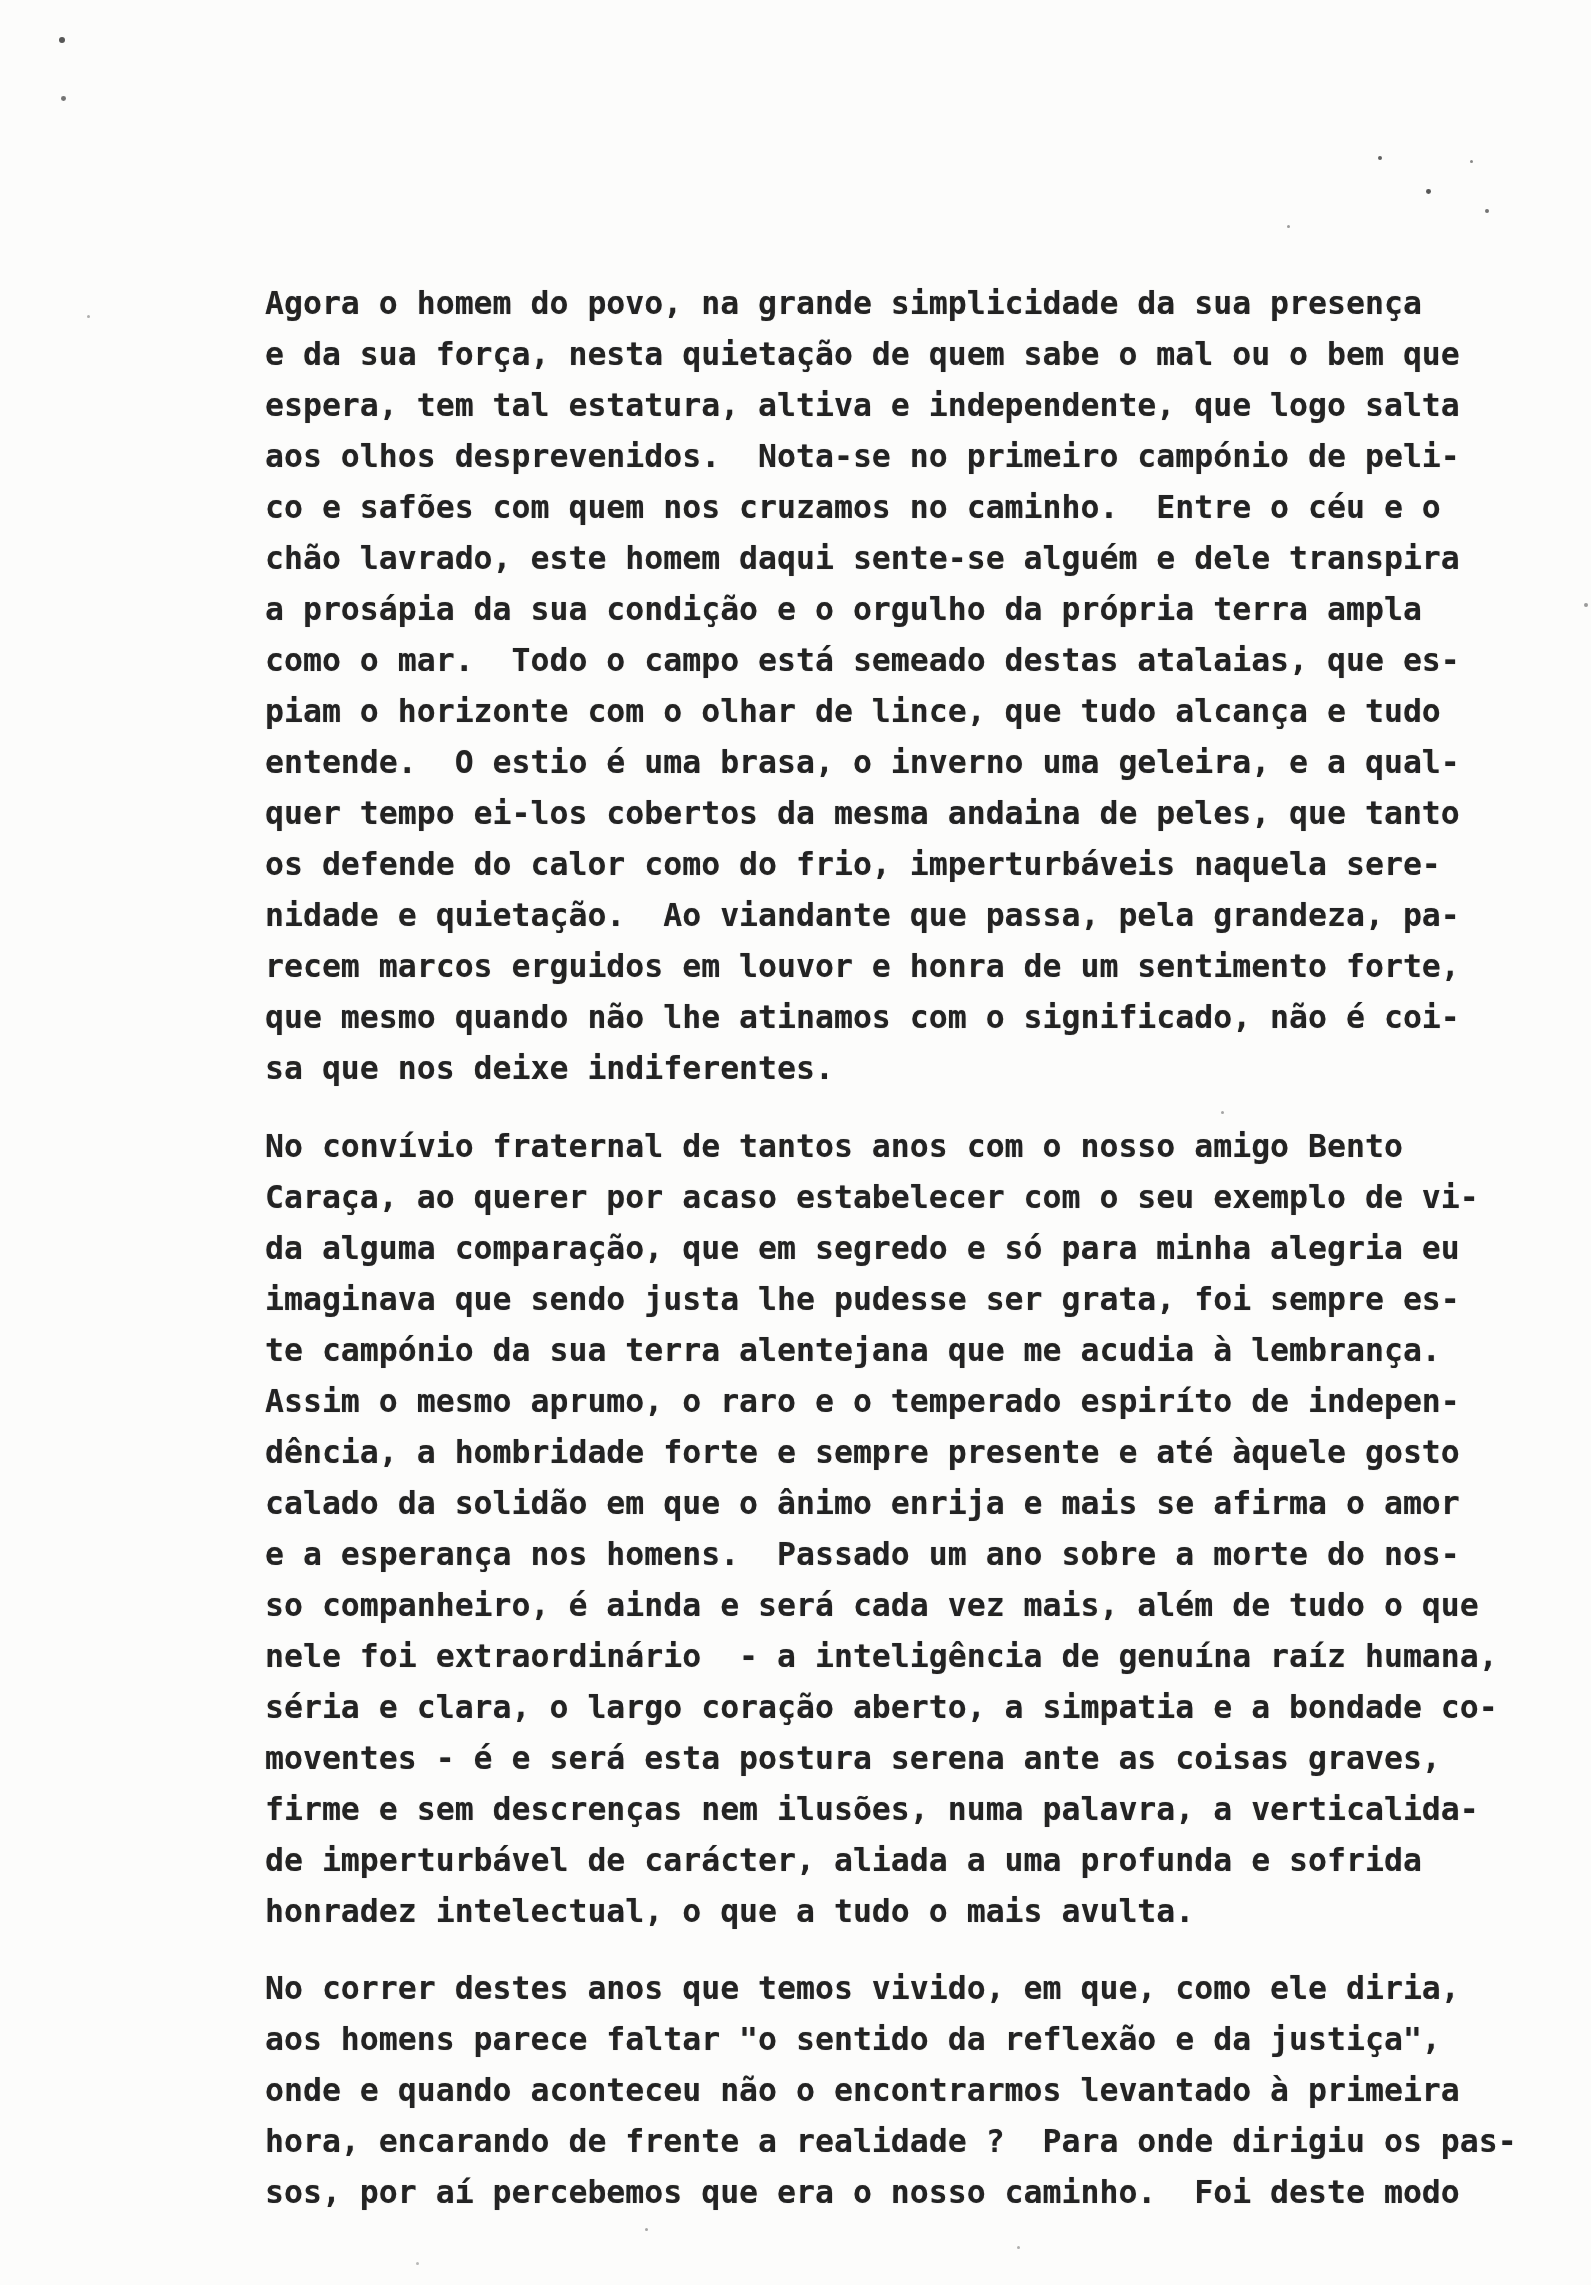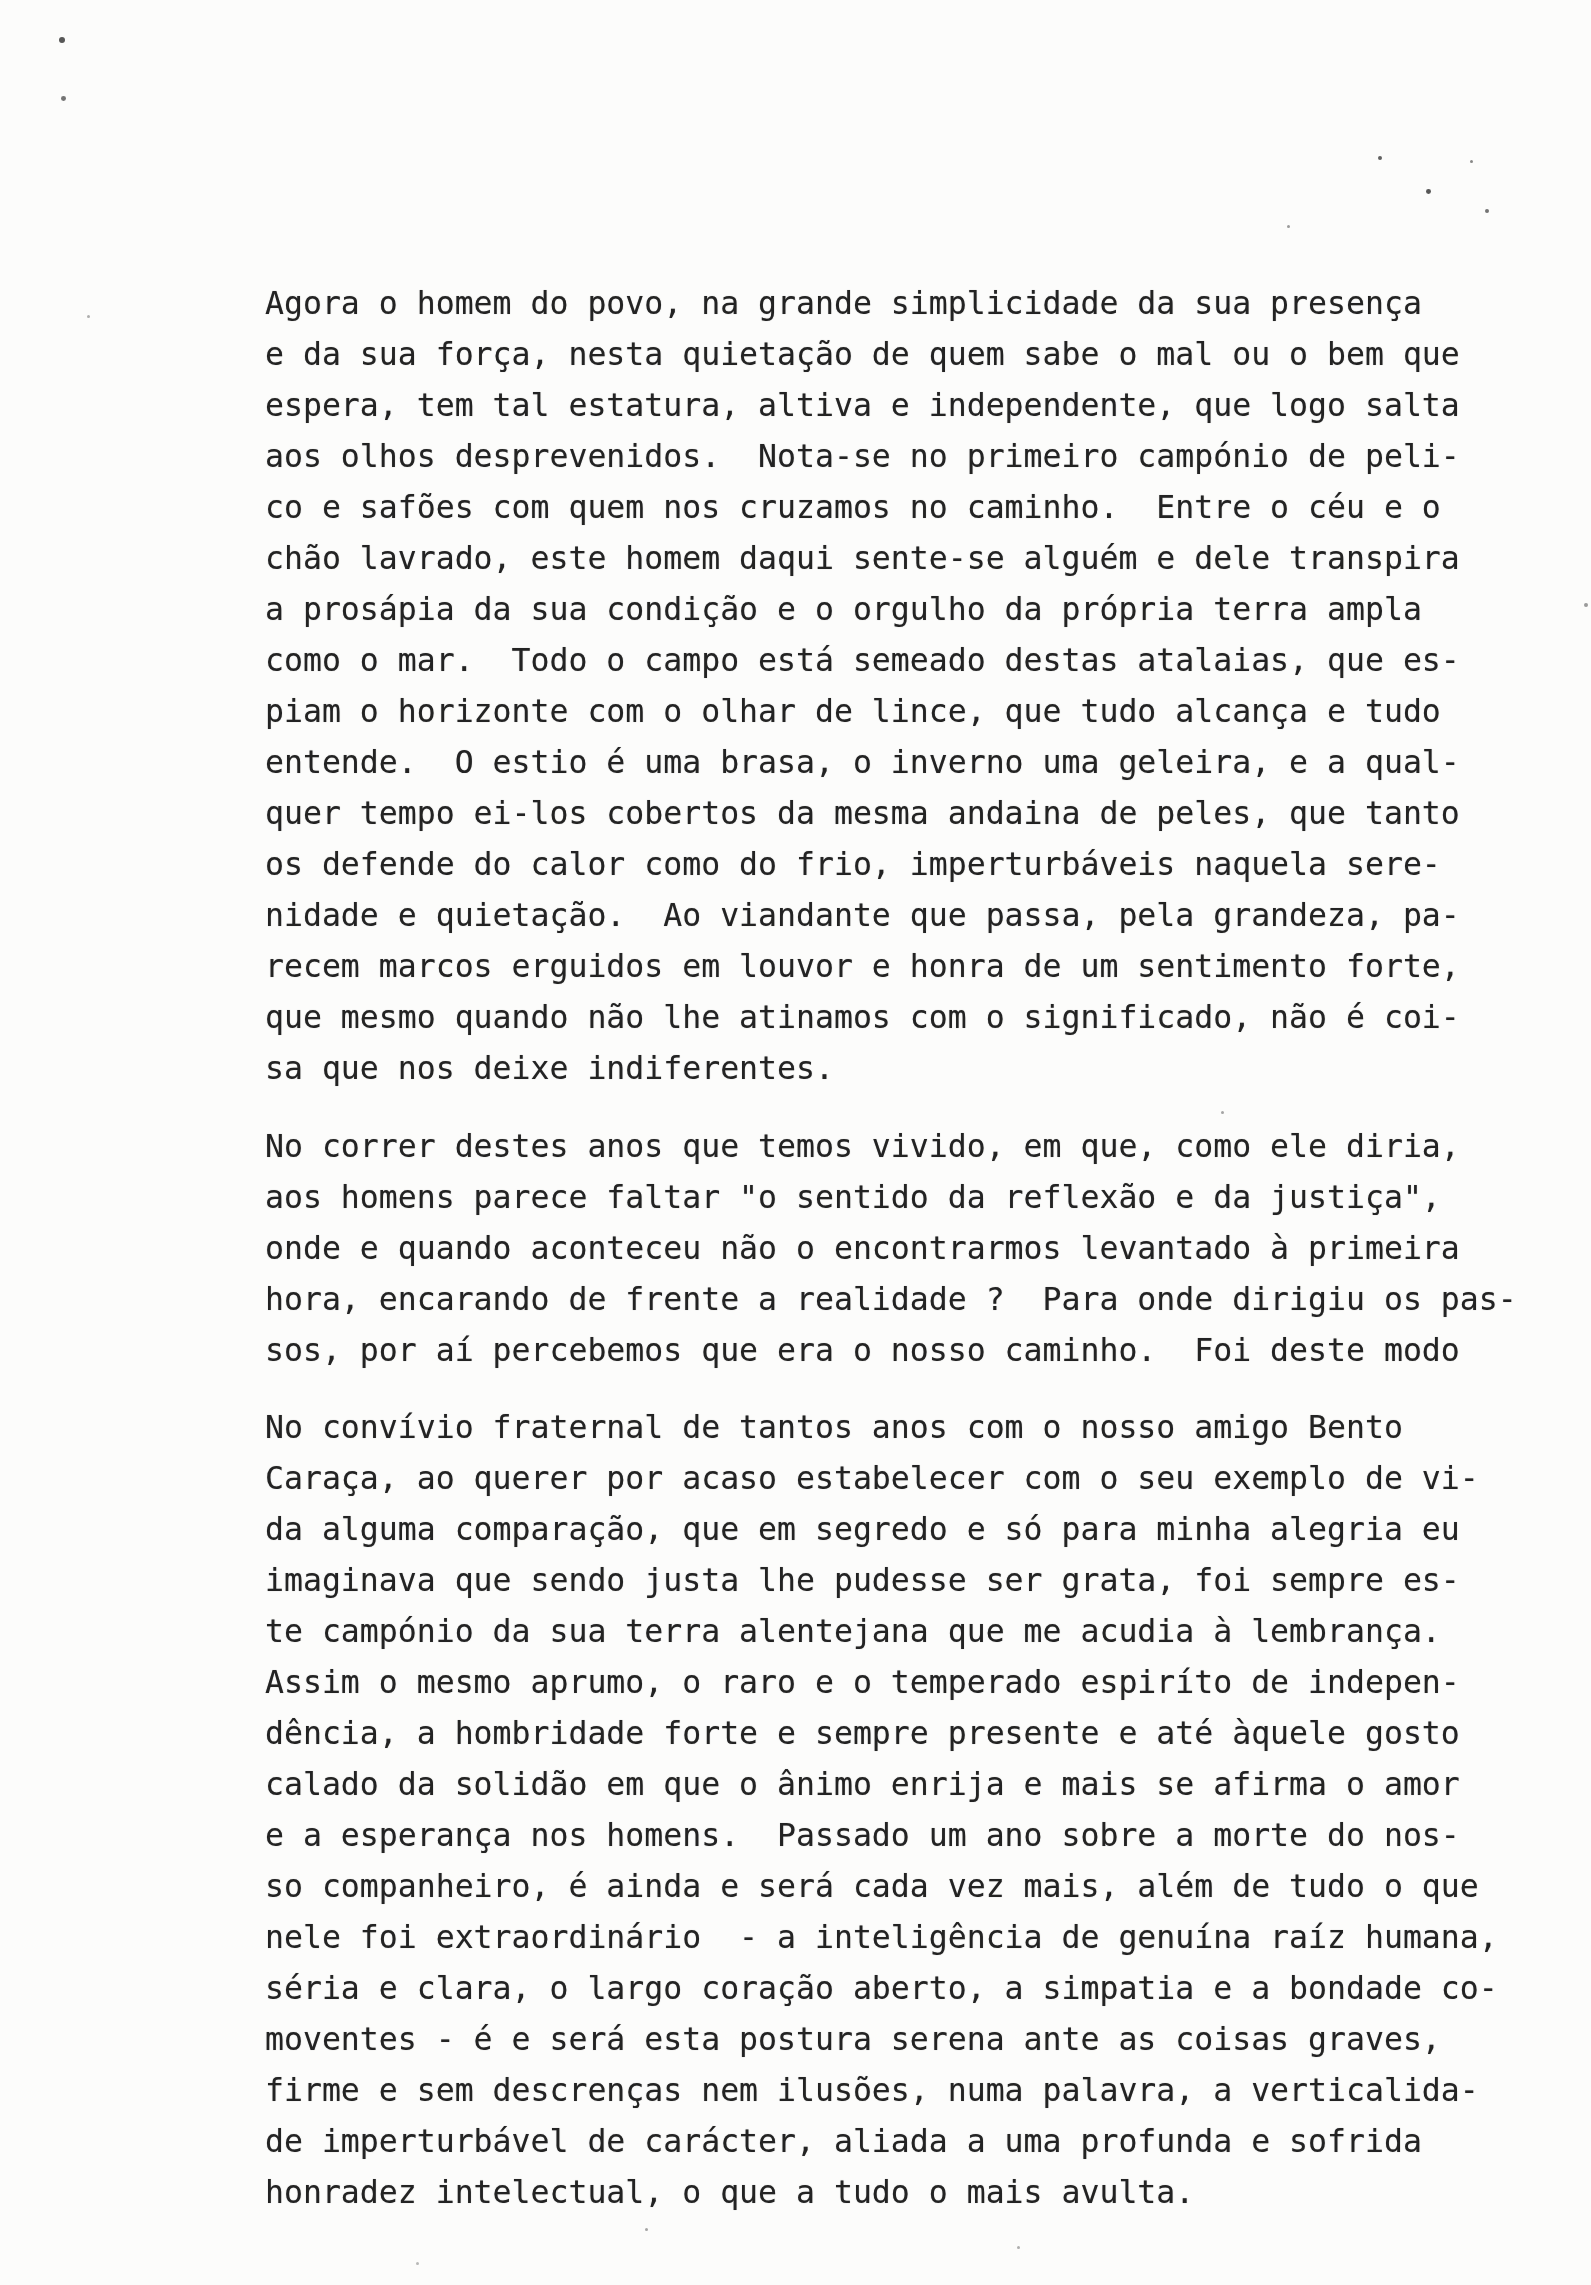--- a/index.html
+++ b/index.html
@@ -12,20 +12,21 @@
     height: 2285px;
     position: relative;
     background: #fcfcfb;
     overflow: hidden;
     font-family: "DejaVu Sans Mono", "Liberation Mono", monospace;
   }
   .page {
     position: absolute;
     inset: 0;
     background: #fcfcfb;
+    font-weight: bold;
   }
   .text-block {
     position: absolute;
     left: 265px;
     top: 278px;
     width: 1310px;
     color: #232323;
     font-size: 31.5px;
     line-height: 51px;
     text-shadow: 0 0 1px rgba(30,30,30,0.35);
@@ -54,41 +55,41 @@
 a prosápia da sua condição e o orgulho da própria terra ampla
 como o mar.  Todo o campo está semeado destas atalaias, que es-
 piam o horizonte com o olhar de lince, que tudo alcança e tudo
 entende.  O estio é uma brasa, o inverno uma geleira, e a qual-
 quer tempo ei-los cobertos da mesma andaina de peles, que tanto
 os defende do calor como do frio, imperturbáveis naquela sere-
 nidade e quietação.  Ao viandante que passa, pela grandeza, pa-
 recem marcos erguidos em louvor e honra de um sentimento forte,
 que mesmo quando não lhe atinamos com o significado, não é coi-
 sa que nos deixe indiferentes.</p>
-      <p class="para">No correr destes anos que temos vivido, em que, como ele diria,
-aos homens parece faltar "o sentido da reflexão e da justiça",
-onde e quando aconteceu não o encontrarmos levantado à primeira
-hora, encarando de frente a realidade ?  Para onde dirigiu os pas-
-sos, por aí percebemos que era o nosso caminho.  Foi deste modo</p>
       <p class="para">No convívio fraternal de tantos anos com o nosso amigo Bento
 Caraça, ao querer por acaso estabelecer com o seu exemplo de vi-
 da alguma comparação, que em segredo e só para minha alegria eu
 imaginava que sendo justa lhe pudesse ser grata, foi sempre es-
 te campónio da sua terra alentejana que me acudia à lembrança.
 Assim o mesmo aprumo, o raro e o temperado espiríto de indepen-
 dência, a hombridade forte e sempre presente e até àquele gosto
 calado da solidão em que o ânimo enrija e mais se afirma o amor
 e a esperança nos homens.  Passado um ano sobre a morte do nos-
 so companheiro, é ainda e será cada vez mais, além de tudo o que
 nele foi extraordinário  - a inteligência de genuína raíz humana,
 séria e clara, o largo coração aberto, a simpatia e a bondade co-
 moventes - é e será esta postura serena ante as coisas graves,
 firme e sem descrenças nem ilusões, numa palavra, a verticalida-
 de imperturbável de carácter, aliada a uma profunda e sofrida
 honradez intelectual, o que a tudo o mais avulta.</p>
+      <p class="para">No correr destes anos que temos vivido, em que, como ele diria,
+aos homens parece faltar "o sentido da reflexão e da justiça",
+onde e quando aconteceu não o encontrarmos levantado à primeira
+hora, encarando de frente a realidade ?  Para onde dirigiu os pas-
+sos, por aí percebemos que era o nosso caminho.  Foi deste modo</p>
     </div>
   <div>
       <div class="speck" style="left: 59px; top: 37px; width: 5.9px; height: 5.9px; opacity: 0.85;"></div>
       <div class="speck" style="left: 61px; top: 96px; width: 4.9px; height: 4.9px; opacity: 0.7;"></div>
       <div class="speck" style="left: 1378px; top: 156px; width: 3.9px; height: 3.9px; opacity: 0.8;"></div>
       <div class="speck" style="left: 1426px; top: 189px; width: 4.9px; height: 4.9px; opacity: 0.85;"></div>
       <div class="speck" style="left: 1470px; top: 160px; width: 3px; height: 3px; opacity: 0.6;"></div>
       <div class="speck" style="left: 1485px; top: 209px; width: 3.9px; height: 3.9px; opacity: 0.7;"></div>
       <div class="speck" style="left: 1287px; top: 225px; width: 3px; height: 3px; opacity: 0.5;"></div>
       <div class="speck" style="left: 1584px; top: 603px; width: 3.9px; height: 3.9px; opacity: 0.5;"></div>

